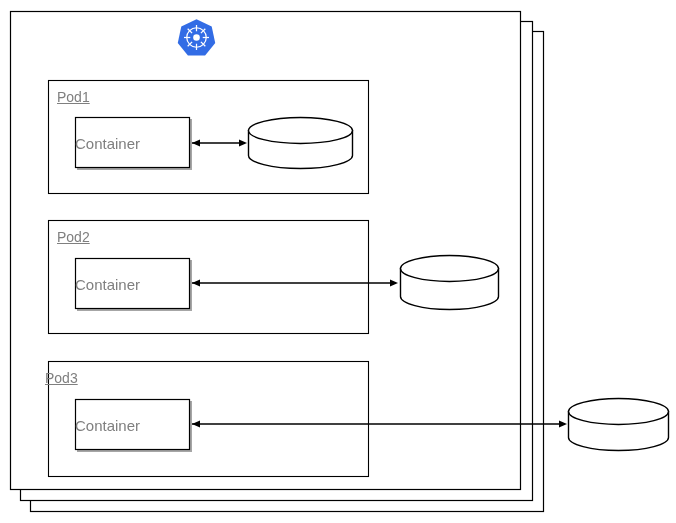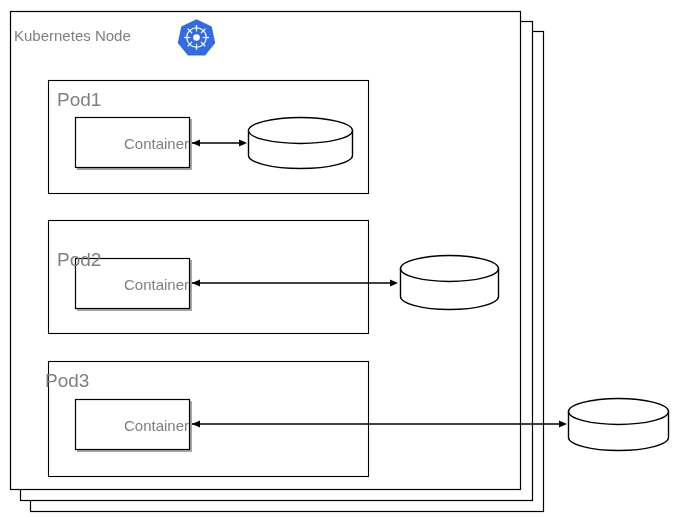--- a/index.html
+++ b/index.html
@@ -30,24 +30,24 @@
     font-size: 15px;
     line-height: 1;
     white-space: nowrap;
     font-family: "Liberation Sans", sans-serif;
   }
   .node-title {
     left: 14px;
     top: 28px;
     font-size: 15px;
   }
-  .pod-label { font-size: 19px; }
+  .pod-label { font-size: 14px; text-decoration: underline; }
   .container-label {
     font-size: 15px;
-    text-align: right;
+    text-align: left;
   }
   .k8s-logo {
     position: absolute;
     left: 177px;
     top: 18px;
     width: 39px;
     height: 39px;
   }
 </style>
 </head>
@@ -119,24 +119,23 @@
       <line x1="50" y1="66" x2="50" y2="82"></line>
       <line x1="18" y1="50" x2="34" y2="50"></line>
       <line x1="66" y1="50" x2="82" y2="50"></line>
       <line x1="27.4" y1="27.4" x2="38.7" y2="38.7"></line>
       <line x1="61.3" y1="61.3" x2="72.6" y2="72.6"></line>
       <line x1="72.6" y1="27.4" x2="61.3" y2="38.7"></line>
       <line x1="38.7" y1="61.3" x2="27.4" y2="72.6"></line>
     </g>
   </svg>
 
-  <div class="label node-title">Kubernetes Node</div>
 
   <div class="label pod-label" style="left:57px; top:90px;">Pod1</div>
   <div class="label container-label" style="left:75px; top:136px; width:114px;">Container</div>
 
-  <div class="label pod-label" style="left:57px; top:230px;margin-top:20px;">Pod2</div>
+  <div class="label pod-label" style="left:57px; top:230px;">Pod2</div>
   <div class="label container-label" style="left:75px; top:277px; width:114px;">Container</div>
 
   <div class="label pod-label" style="left:45px; top:371px;">Pod3</div>
   <div class="label container-label" style="left:75px; top:418px; width:114px;">Container</div>
 
 </div>
 
 </body></html>

